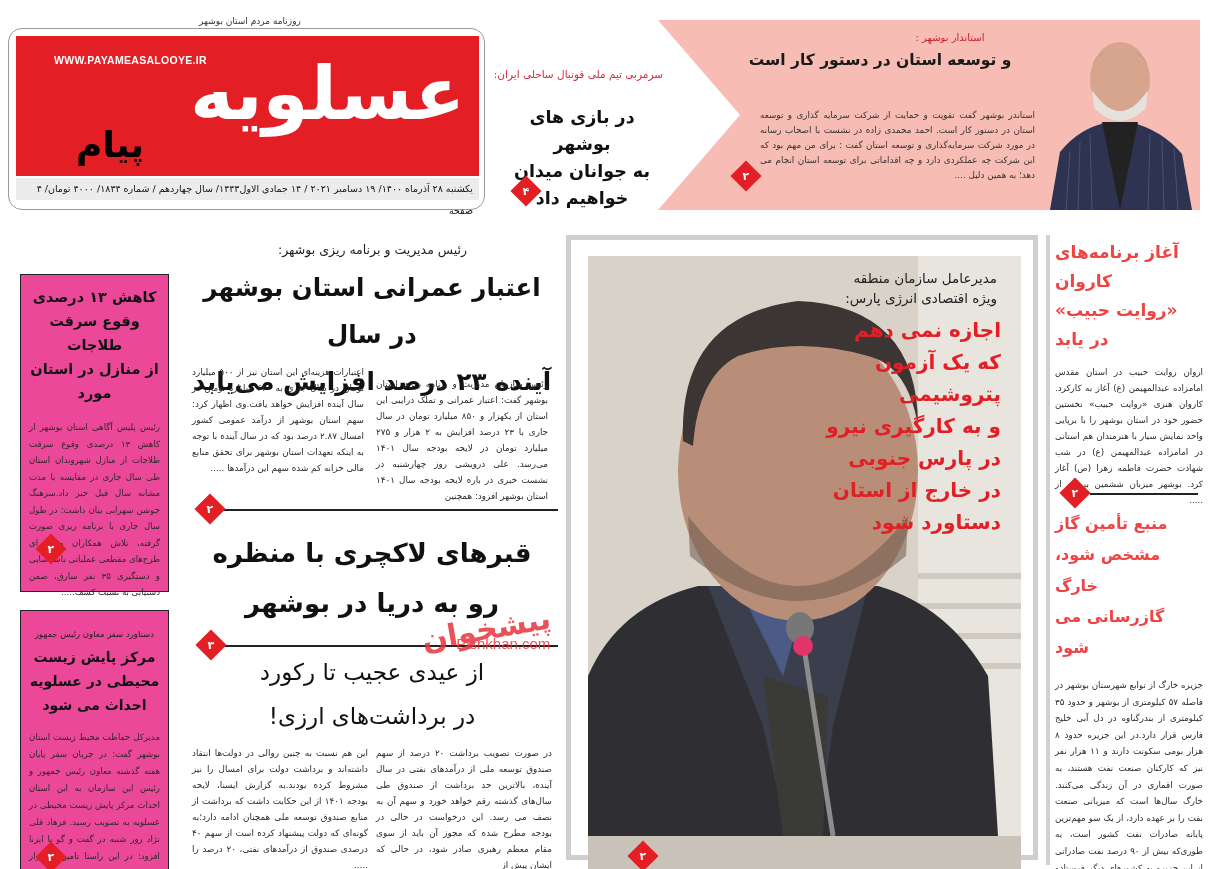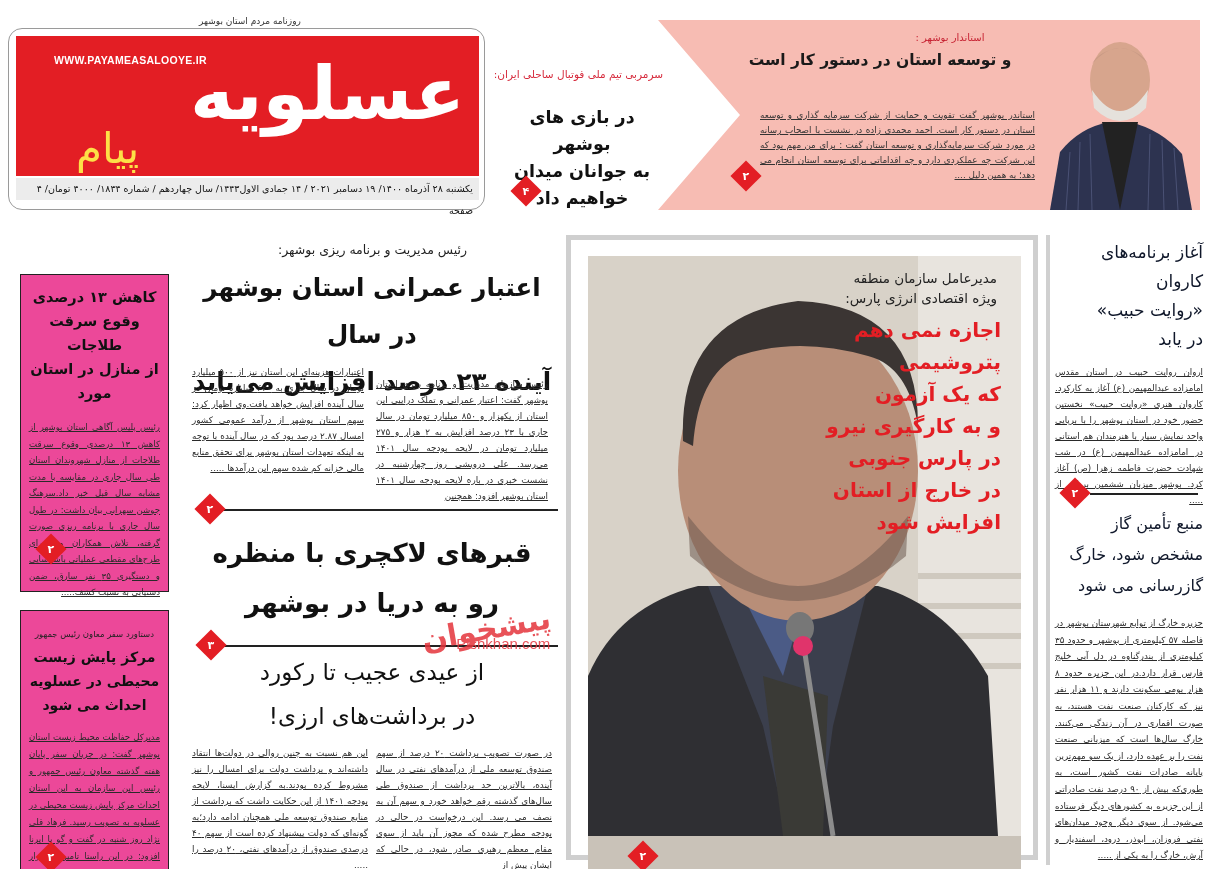--- a/index.html
+++ b/index.html
@@ -1,49 +1,49 @@
 <!DOCTYPE html>
 <html lang="fa" dir="rtl"><head>
 <meta charset="utf-8">
 <style>
   * { box-sizing: border-box; margin: 0; padding: 0; }
   html, body { width: 1210px; height: 869px; overflow: hidden; background: #ffffff; }
   body { position: relative; font-family: "DejaVu Sans", sans-serif; color: #1a1a1a; }
   .abs { position: absolute; }
   .rtl { direction: rtl; text-align: right; }
-  .justify { text-align: justify; text-align-last: right; text-decoration: underline; }
+  .justify { text-align: justify; text-align-last: right; }
 
   
   .masthead-frame { left: 8px; top: 28px; width: 477px; height: 182px; border: 1.5px solid #9a9a9a; border-radius: 14px; }
   .tagline { left: 150px; top: 16px; width: 200px; font-size: 9px; color: #333; background: #fff; text-align: center; }
   .logo-box { left: 16px; top: 36px; width: 463px; height: 140px; background: #e31e24; overflow: hidden; }
   .logo-url { left: 38px; top: 18px; font-family: "Liberation Sans", sans-serif; font-weight: bold; font-size: 10.5px; color: #fff; letter-spacing: 0.3px; direction: ltr; }
   .logo-word { right: 14px; top: 20px; font-family: "DejaVu Sans", sans-serif; font-weight: bold; font-size: 74px; color: #fff; line-height: 1; letter-spacing: -2px; }
-  .logo-sub { left: 60px; top: 88px; font-family: "DejaVu Sans", sans-serif; font-weight: normal; font-size: 42px; color: #fde047; }
+  .logo-sub { left: 60px; top: 88px; font-family: "DejaVu Sans", sans-serif; font-weight: bold; font-size: 36px; color: #000000; }
   .dateline { left: 16px; top: 178px; width: 463px; height: 22px; background: #ececec; font-size: 9.5px; line-height: 22px; padding-right: 6px; color: #111; }
 
   
   .tease-sport { left: 492px; top: 30px; width: 175px; height: 180px; }
   .kicker-red { color: #d62a3c; font-size: 10.5px; }
   .tease-title { font-weight: bold; font-size: 17.5px; line-height: 27px; color: #111; }
   .diamond { width: 22px; height: 22px; background: #e31e24; transform: rotate(45deg); display: flex; align-items: center; justify-content: center; }
   .diamond span { transform: rotate(-45deg); color: #fff; font-size: 11px; font-weight: bold; }
 
   .pink-band { left: 658px; top: 20px; width: 542px; height: 190px; background: #f7bcb3; clip-path: polygon(0 0, 100% 0, 100% 100%, 0 100%, 82px 50%); }
   .pink-kicker { left: 760px; top: 32px; width: 380px; color: #c72333; font-size: 10px; }
   .pink-title { left: 730px; top: 48px; width: 300px; font-weight: bold; font-size: 15.5px; line-height: 24px; text-align: center; }
   .pink-body { left: 760px; top: 108px; width: 275px; font-size: 8.8px; line-height: 15px; color: #333; }
   .portrait1 { left: 1040px; top: 22px; width: 160px; height: 188px; overflow: hidden; }
 
   
   .vrule-right { left: 1046px; top: 235px; width: 4px; height: 630px; background: #d0d0d0; }
 
   
   .rc { left: 1055px; width: 148px; }
-  .rc-title { font-weight: normal; font-size: 17px; line-height: 29px; text-align: right; color: #0f172a; }
+  .rc-title { font-weight: bold; font-size: 17px; line-height: 29px; text-align: left; color: #ef4444; }
   .body-s { font-size: 8.7px; line-height: 16px; color: #2a2a2a; }
   .hline { height: 1.5px; background: #222; }
 
   
   .photo-outer { left: 566px; top: 235px; width: 472px; height: 625px; border: 5px solid #cfcfcf; background: #fff; }
   .photo { left: 588px; top: 256px; width: 433px; height: 643px; overflow: hidden; background: #c9c2b8; }
   .photo-kicker { right: 24px; top: 12px; font-size: 13.5px; line-height: 20px; color: #222; text-align: right; }
   .photo-title { right: 20px; top: 58px; font-weight: bold; font-size: 20px; line-height: 32px; color: #e31e24; text-align: right; }
 
   
@@ -161,26 +161,26 @@
     <line x1="215" y1="385" x2="245" y2="580" stroke="#8c8c8c" stroke-width="5"></line>
     <ellipse cx="212" cy="372" rx="14" ry="16" fill="#777"></ellipse>
     <circle cx="215" cy="390" r="10" fill="#e0346b"></circle>
   </svg>
   <div class="abs photo-kicker">
     <div>مدیرعامل سازمان منطقه</div>
     <div>ویژه اقتصادی انرژی پارس:</div>
   </div>
   <div class="abs photo-title">
     <div>اجازه نمی دهم</div>
+    <div>که یک آزمون</div>
     <div>پتروشیمی</div>
-    <div>که یک آزمون</div>
     <div>و به کارگیری نیرو</div>
     <div>در پارس جنوبی</div>
     <div>در خارج از استان</div>
-    <div>افزایش شود</div>
+    <div>دستاورد شود</div>
   </div>
 </div>
 <div class="abs diamond" style="left:632px; top:845px;">
     <span>۲</span>
   </div>
 
 <div class="abs mid-kicker rtl">رئیس مدیریت و برنامه ریزی بوشهر:</div>
 <div class="abs mid-title">
   <div>اعتبار عمرانی استان بوشهر در سال</div>
   <div>آینده ۲۳ درصد افزایش می‌یابد</div>

